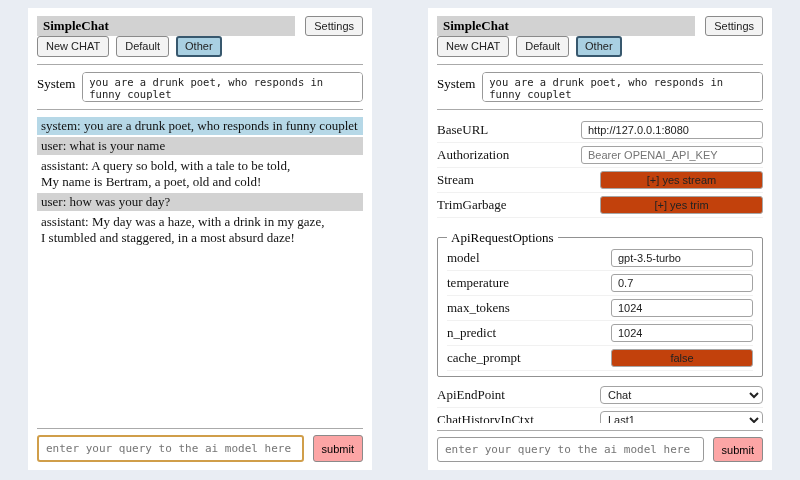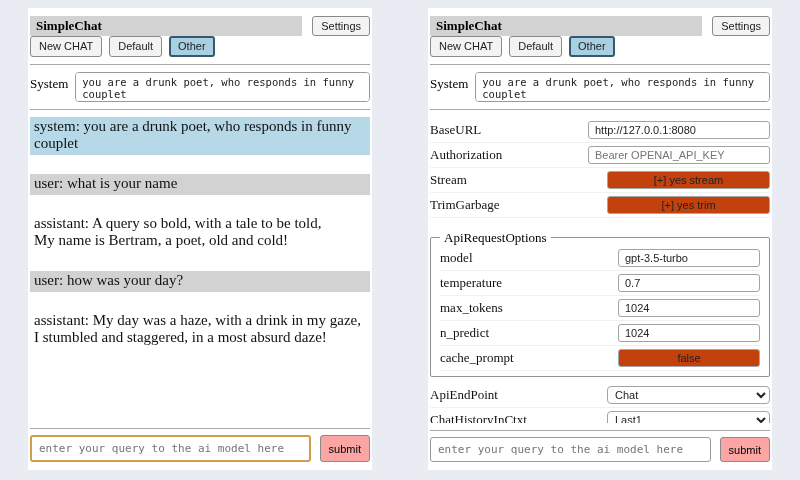--- a/index.html
+++ b/index.html
@@ -4,21 +4,21 @@
 <style>
   * { box-sizing: border-box; }
   html,body { margin:0; padding:0; }
   body {
     width:800px; height:480px; overflow:hidden;
     background:#e9edf3;
     font-family:"Liberation Serif", serif;
   }
   .panel {
     position:absolute; top:8px; width:344px; height:462px;
-    background:#ffffff; padding:8px 2px;
+    background:#ffffff; padding:8px 9px;
     display:flex; flex-direction:column;
   }
   .panel-left  { left:28px; }
   .panel-right { left:428px; }
 
   
   .hdr { display:flex; align-items:stretch; }
   .title-bar {
     flex:1; background:#d2d2d2; font-weight:bold;
     font-size:13px; padding:2px 6px; line-height:1.2;
@@ -40,22 +40,22 @@
   .system-label { font-size:13px; padding-top:4px; }
   .system-ta {
     flex:1; height:30px; resize:none;
     font-family:"DejaVu Sans Mono", monospace; font-size:10.5px;
     border:1px solid #999; border-radius:4px; padding:3px 6px; color:#1c1c1c;
   }
 
   
   .chat-area { flex:1; overflow:hidden; margin-top:1px; }
   .msg {
-    font-size:15px; line-height:1.18; padding:1px 4px 2px;
-    margin-bottom:19px; white-space:pre-wrap; color:#111;
+    font-size:13px; line-height:1.18; padding:1px 4px 2px;
+    margin-bottom:2px; white-space:pre-wrap; color:#111;
   }
   .msg-system { background:#b6d8e7; }
   .msg-user { background:#d2d2d2; }
   .msg-assistant { background:#ffffff; }
 
   
   .settings-area { flex:1; overflow:hidden; margin-top:2px; }
   .srow {
     display:flex; align-items:center; justify-content:space-between;
     padding:3px 0; border-bottom:1px solid #f1f1f1;

